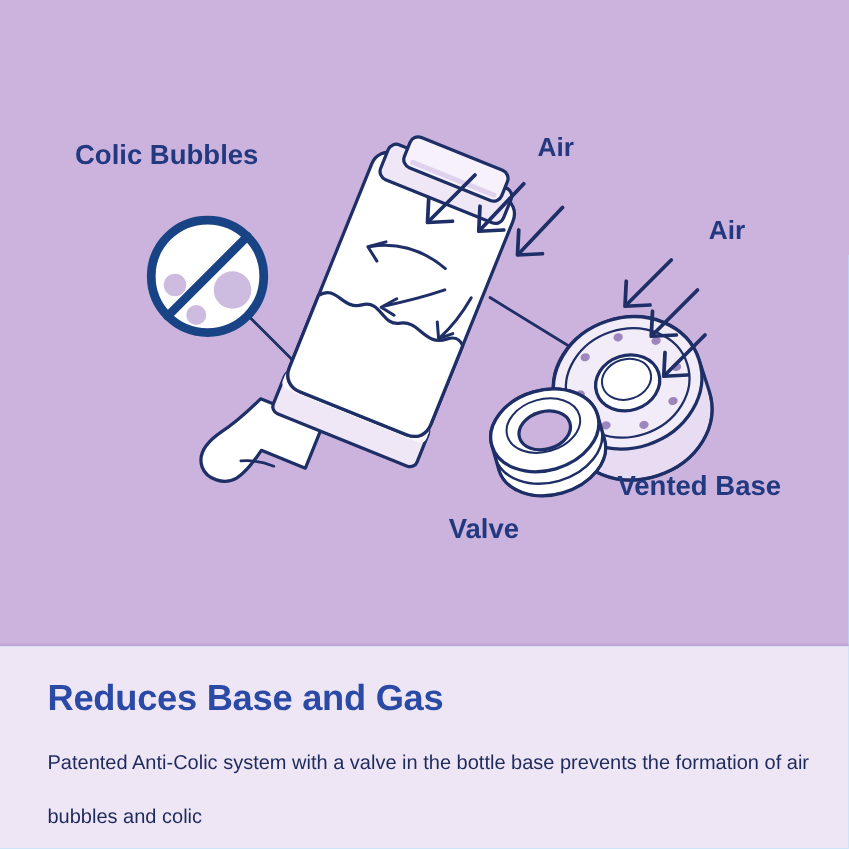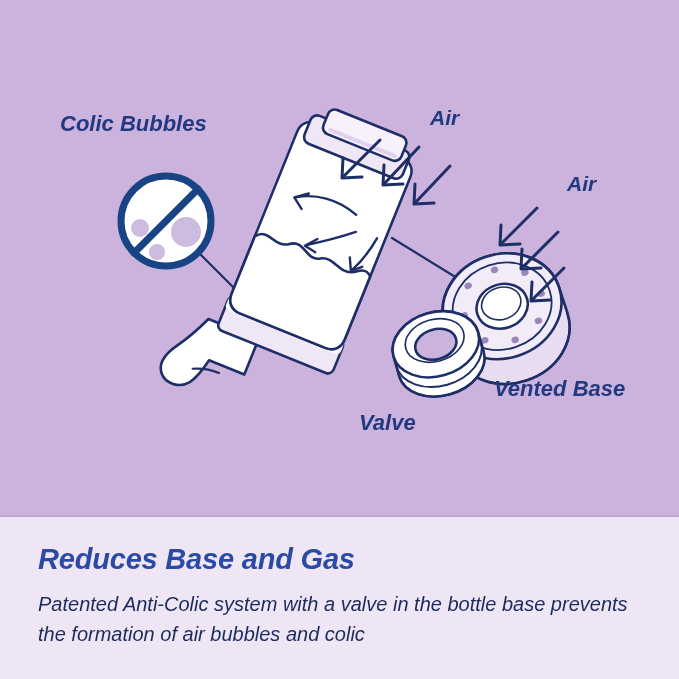--- a/index.html
+++ b/index.html
@@ -9,21 +9,20 @@
   }
   body {
     font-family: "Liberation Sans", sans-serif;
   }
   .page {
     position: relative;
     width: 679px;
     height: 679px;
     overflow: hidden;
     background: #7dd3fc;
-    font-style: italic;
   }
   .diagram-panel {
     position: absolute;
     left: 0; top: 0;
     width: 679px;
     height: 517px;
     background: #cbb3dd;
   }
   .divider-line {
     position: absolute;
@@ -49,22 +48,22 @@
     font-weight: bold;
     color: #2b4aa6;
     letter-spacing: -0.2px;
     white-space: nowrap;
   }
   .caption-body {
     position: absolute;
     left: 38px;
     top: 589px;
     width: 610px;
-    font-size: 20px;
-    line-height: 30px;
+    font-size: 16px;
+    line-height: 43px;
     color: #1d2a5c;
   }
   .svg-stage {
     position: absolute;
     left: 0; top: 0;
     width: 679px;
     height: 517px;
   }
   .lbl {
     fill: #23397f;

